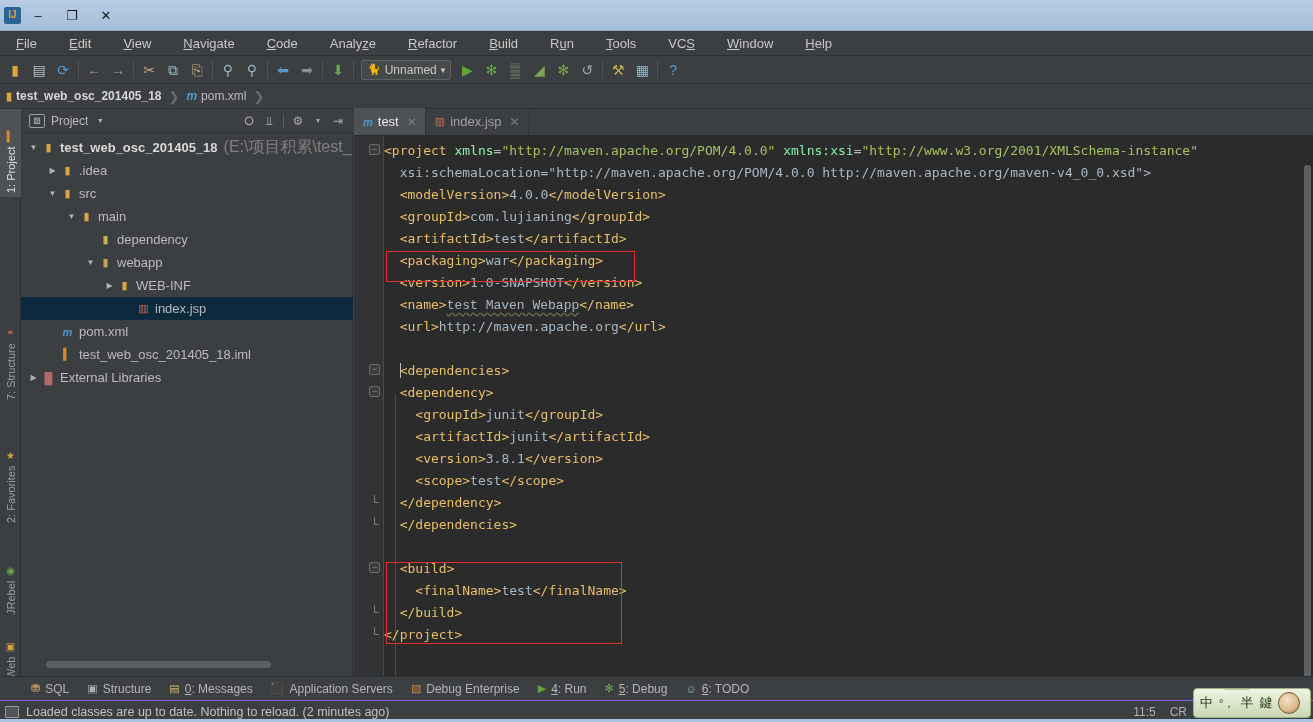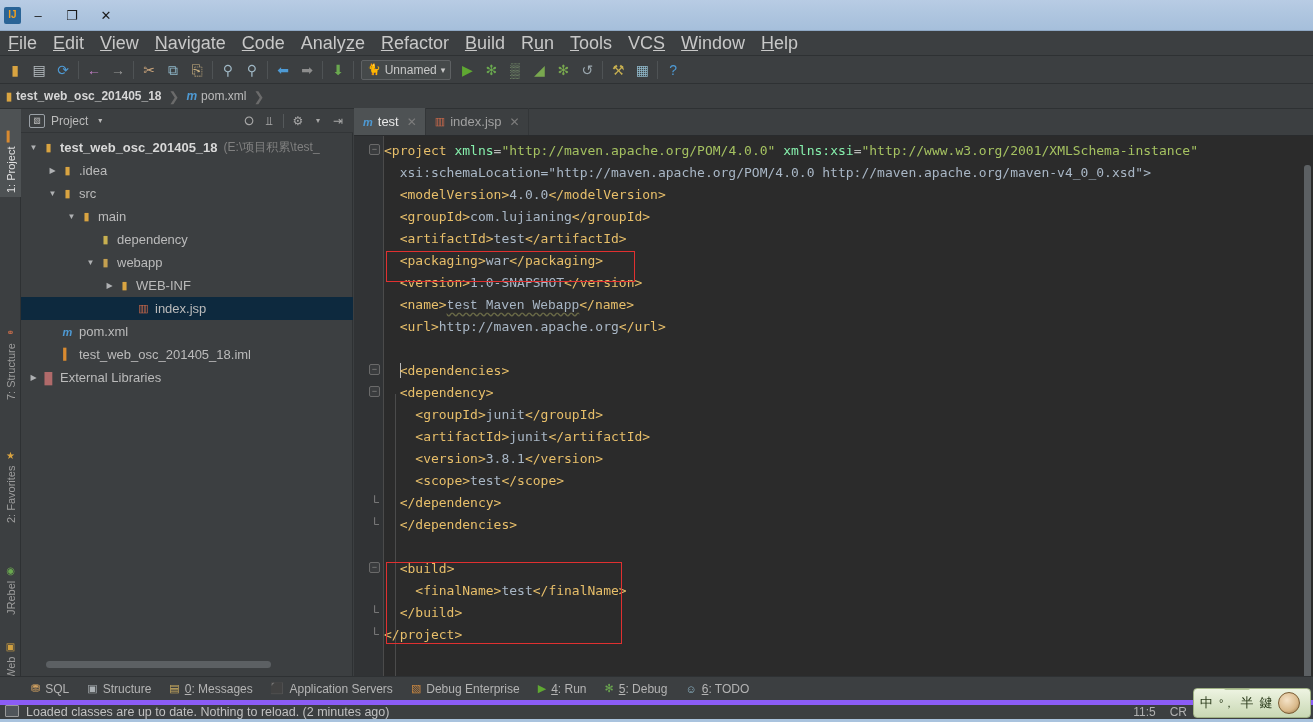--- a/index.html
+++ b/index.html
@@ -37,21 +37,21 @@
     color:#1b1b1b; font-size:13px;
   }
 
   
   .menubar {
     position:absolute; left:0; top:31px; width:1313px; height:25px;
     background:#3c3f41; display:flex; align-items:center;
     border-bottom:1px solid #2e3133;
   }
   .menu-item {
-    padding:3px 8px; color:#c8c8c8; font-size:18px; white-space:nowrap;
+    padding:3px 16px; color:#c8c8c8; font-size:13px; white-space:nowrap;
   }
   .menu-item u { text-decoration: underline; }
 
   
   .toolbar {
     position:absolute; left:0; top:56px; width:1313px; height:28px;
     background:#3c3f41; display:flex; align-items:center;
     border-bottom:1px solid #2e3133; padding-left:3px;
   }
   .tb-btn {
@@ -127,21 +127,21 @@
   }
   .trow.sel { background:#0d293e; }
   .tarrow {
     width:13px; display:flex; align-items:center; justify-content:center;
     font-size:8px; color:#afb1b3; flex:0 0 auto;
   }
   .tico { width:17px; display:flex; align-items:center; justify-content:center;
           flex:0 0 auto; font-size:11px; }
   .tlabel { margin-left:3px; }
   .tlabel.b { font-weight:bold; color:#d8d8d8; }
-  .tpath { color:#808080; margin-left:6px; font-size:12px; }
+  .tpath { color:#808080; margin-left:6px; font-size:16px; }
 
   .proj-hscroll {
     position:absolute; left:0; bottom:6px; width:332px; height:12px;
   }
   .proj-hscroll .thumb {
     position:absolute; left:25px; top:3px; width:225px; height:7px;
     background:#5c6063; border-radius:4px;
   }
 
   
@@ -218,22 +218,22 @@
   }
   .bb-item {
     display:flex; align-items:center; gap:5px; padding:2px 9px;
     font-size:12px; color:#b4b4b4; white-space:nowrap;
   }
   .bb-item u { text-decoration: underline; }
 
   
   .statusbar {
     position:absolute; left:0; top:700px; width:1313px; height:22px;
-    background:#3c3f41; display:flex; align-items:flex-start;
-    border-top:5px solid #8b5cf6;
+    background:#3c3f41; display:flex; align-items:center;
+    border-top:1px solid #8b5cf6;
   }
   .sb-icon {
     width:14px; height:12px; border:1px solid #9a9a9a; border-radius:1px;
     margin-left:5px; background:#50555a;
   }
   .sb-msg { margin-left:7px; font-size:12.5px; color:#c0c0c0; }
   .sb-right { margin-left:auto; display:flex; align-items:center; gap:14px;
               padding-right:6px; font-size:12px; color:#b0b0b0; }
   .ime {
     position:absolute; right:2px; top:688px;

